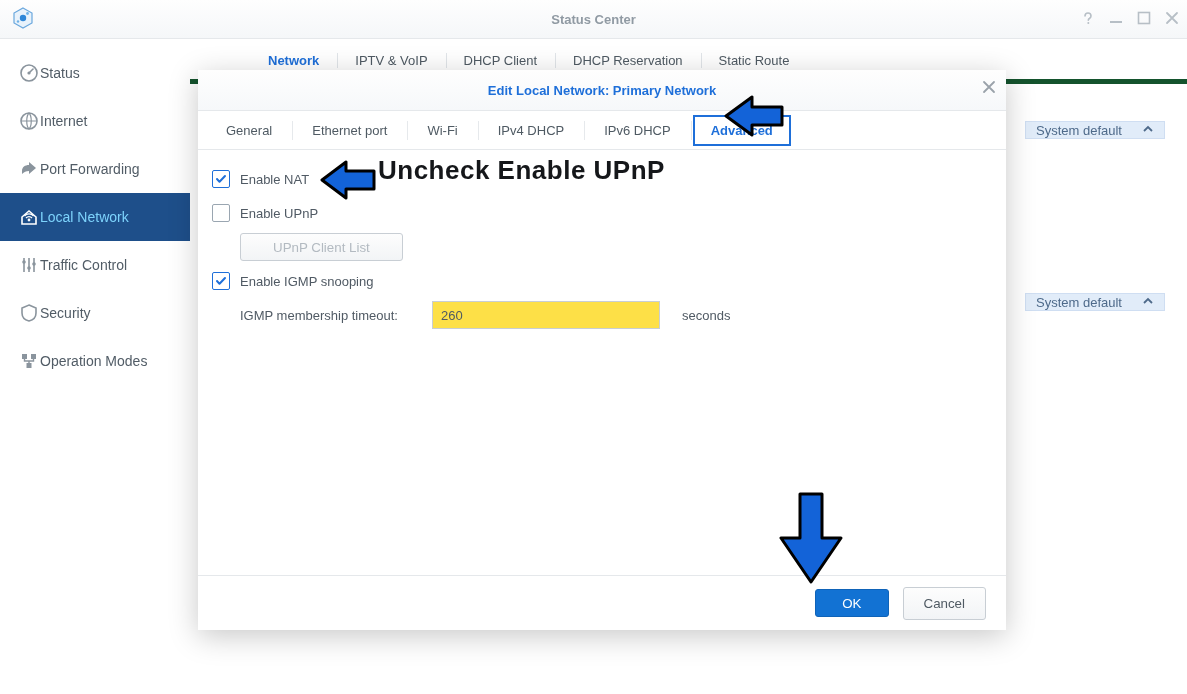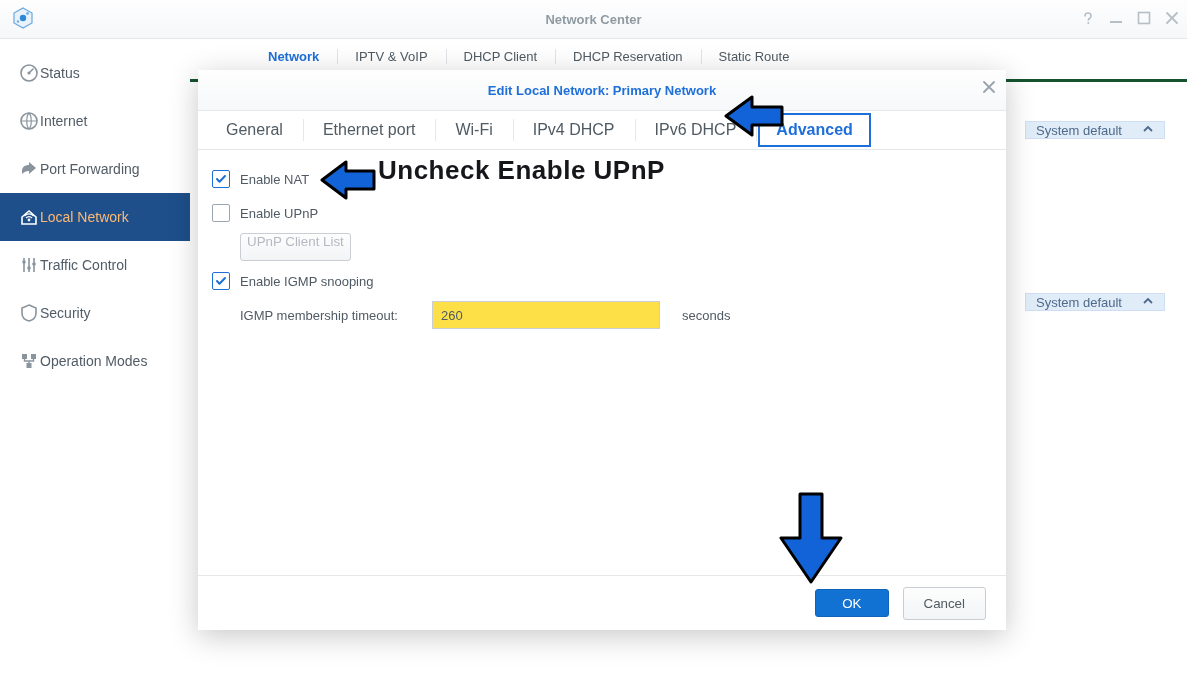--- a/index.html
+++ b/index.html
@@ -7,51 +7,51 @@
   .titlebar{height:38px;display:flex;align-items:center;border-bottom:1px solid #e5e8eb;background:linear-gradient(#fefefe,#f5f7f9);position:relative}
   .titlebar .appicon{margin:0 10px 0 12px}
   .titlebar .title{position:absolute;left:0;right:0;text-align:center;font-weight:600;color:#909aa3;pointer-events:none}
   .winbtns{position:absolute;right:8px;top:0;height:38px;display:flex;align-items:center;gap:14px;color:#b7bfc6}
   .winbtns span{cursor:pointer}
   
   .shell{display:flex;height:calc(694px - 38px)}
   .sidebar{width:190px;padding-top:10px;box-sizing:border-box;background:#fff}
   .sb-item{height:48px;display:flex;align-items:center;padding-left:18px;color:#515c66;cursor:pointer}
   .sb-item .ico{width:22px;display:flex;align-items:center;justify-content:center;color:#8a949d}
-  .sb-item.active{background:#1e4f8a;color:#fdba74}
+  .sb-item.active{background:#1e4f8a;color:#7dd3fc}
   .sb-item.active .ico{color:#fff}
   .sb-item .lab{font-size:14px}
   .content{flex:1;position:relative}
   
-  .maintabs{height:40px;display:flex;align-items:flex-start;padding-left:60px;border-bottom:3px solid #14532d;margin-top:0}
+  .maintabs{height:40px;display:flex;align-items:center;padding-left:60px;border-bottom:5px solid #14532d;margin-top:0}
   .mtab{padding:10px 18px 8px;color:#4f5a63;font-size:13px;cursor:pointer;position:relative}
   .mtab.active{color:#1e6fd9;font-weight:700}
   .mtab.active::after{content:"";position:absolute;left:50%;bottom:-10px;transform:translateX(-50%);border:6px solid transparent;border-top-color:#1e6fd9}
   .mtab+.mtab::before{content:"";position:absolute;left:0;top:10px;bottom:8px;width:1px;background:#e1e5e9}
   
   .page-chip{position:absolute;right:22px;width:140px;height:18px;background:#e1ecf9;border:1px solid #cfdef2;display:flex;align-items:center;justify-content:space-between;padding:0 10px;box-sizing:border-box;color:#4e6a8a;cursor:pointer}
   .page-chip .chev{color:#4e6a8a}
   
   .dialog{position:absolute;left:198px;top:70px;width:808px;height:560px;background:#fff;box-shadow:0 6px 28px rgba(0,0,0,.22);display:flex;flex-direction:column}
   .dlg-head{height:40px;position:relative;display:flex;align-items:center;justify-content:center;border-bottom:1px solid #e5e8eb;background:linear-gradient(#fefefe,#f6f8fa)}
   .dlg-head .t{font-weight:700;color:#1e6fd9}
   .dlg-close{position:absolute;right:10px;top:10px;color:#9aa2aa;cursor:pointer;font-size:16px}
   .dlg-tabs{height:38px;display:flex;align-items:center;padding:0 8px;border-bottom:1px solid #e5e8eb}
-  .dtab{padding:6px 16px;margin:8px 2px;color:#4f5a63;font-size:16px;cursor:pointer;border:2px solid transparent}
+  .dtab{padding:6px 16px;margin:8px 2px;color:#4f5a63;font-size:13px;cursor:pointer;border:2px solid transparent}
   .dtab.active{color:#1e6fd9;font-weight:700;border:2px solid #1e6fd9}
   .dtab+.dtab{position:relative}
   .dtab+.dtab::before{content:"";position:absolute;left:-4px;top:4px;bottom:4px;width:1px;background:#e6e9ec}
   .dlg-body{flex:1;padding:14px 20px 0 14px;overflow:hidden}
   .row{display:flex;align-items:center;height:30px;margin-bottom:4px}
   .sub{margin-left:28px}
   .chk{width:16px;height:16px;border:1px solid #9aa6b1;border-radius:2px;margin-right:10px;display:inline-flex;align-items:center;justify-content:center;background:#fff;cursor:pointer}
   .chk.checked{border-color:#1e6fd9}
   .chk.checked svg{display:block}
   .chk svg{display:none}
-  .btn{height:28px;padding:0 6px;border:1px solid #c8ced4;background:linear-gradient(#fdfdfd,#f2f4f6);border-radius:3px;color:#4f5a63;cursor:pointer;display:inline-flex;}
+  .btn{height:28px;padding:0 32px;border:1px solid #c8ced4;background:linear-gradient(#fdfdfd,#f2f4f6);border-radius:3px;color:#4f5a63;cursor:pointer;display:inline-flex;align-items:center}
   .btn:disabled,.btn.disabled{color:#b3bac1;cursor:default}
   .input{height:26px;width:210px;border:1px solid #c8ced4;padding:0 8px;font:inherit;color:#4f5a63;background:#fde047}
   .dlg-foot{height:54px;border-top:1px solid #e5e8eb;display:flex;align-items:center;justify-content:flex-end;gap:14px;padding-right:20px}
   .btn-primary{background:#1272d3;border:1px solid #0f63b8;color:#fff;height:28px;padding:0 26px;border-radius:3px;cursor:pointer}
   .btn-secondary{height:33px;padding:0 20px;border:1px solid #c8ced4;background:linear-gradient(#fdfdfd,#f2f4f6);border-radius:3px;color:#4f5a63;cursor:pointer}
   
   .anno-text{position:absolute;font-family:"Arial Black","Segoe UI",sans-serif;font-weight:700;font-size:26px;font-stretch:expanded;letter-spacing:.5px;color:#15171a;pointer-events:none}
   .arrow svg{display:block}
   .arrow{position:absolute;pointer-events:none}
 </style>
@@ -60,21 +60,21 @@
 
 <div class="titlebar">
   <span class="appicon">
     <svg width="22" height="22" viewBox="0 0 22 22">
         <polygon points="11,1 20,6 20,16 11,21 2,16 2,6" fill="#e8f2fb" stroke="#69a7dd" stroke-width="1.2"></polygon>
         <circle cx="11" cy="11" r="3.2" fill="#2f87d8"></circle>
         <circle cx="15.5" cy="6.5" r="1.4" fill="#6fb2e7"></circle>
         <circle cx="6" cy="14.5" r="1.2" fill="#6fb2e7"></circle>
       </svg>
   </span>
-  <div class="title">Network Center</div>
+  <div class="title">Status Center</div>
   <div class="winbtns">
     <span title="help">
       <svg width="14" height="14" viewBox="0 0 14 14">
           <path d="M4 5c0-1.7 1.3-3 3-3s3 1.3 3 3c0 1.3-.8 1.9-1.6 2.5C7.7 8 7.3 8.4 7.3 9.3" fill="none" stroke="#b7bfc6" stroke-width="1.6" stroke-linecap="round"></path>
           <circle cx="7.3" cy="12" r="1" fill="#b7bfc6"></circle>
         </svg>
     </span>
     <span>
       <svg width="14" height="14" viewBox="0 0 14 14">
           <rect x="1" y="10" width="12" height="2" fill="#b7bfc6"></rect>

